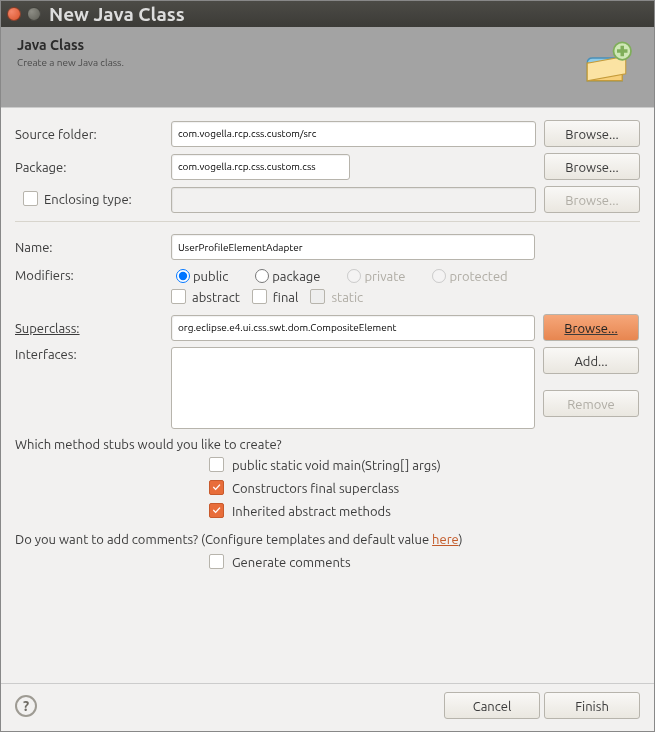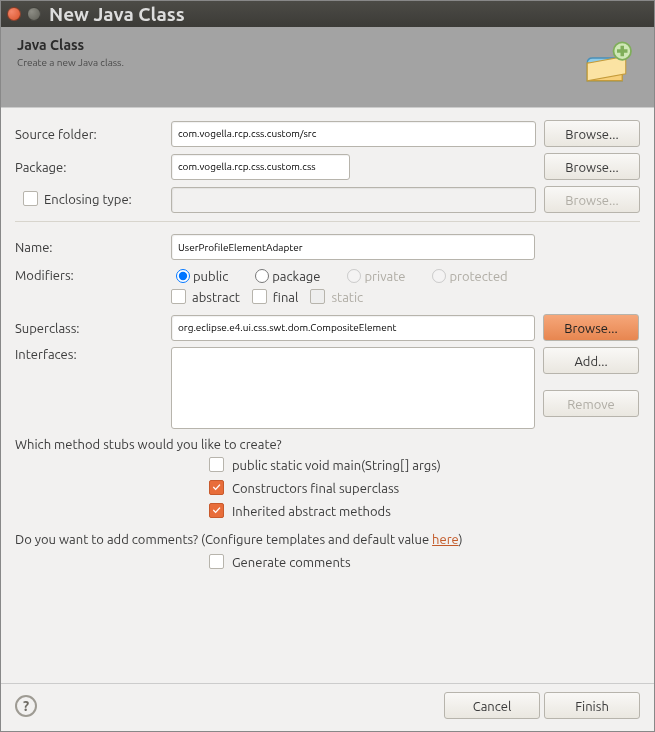--- a/index.html
+++ b/index.html
@@ -140,21 +140,21 @@
             <span class="checkbox-visual"></span>
             <span>final</span>
           </label>
         <label class="chk disabled">
             <span class="checkbox-visual" style="background:#eee;"></span>
             <span>static</span>
           </label>
       </div>
     </div>
 
-    <div class="row" style="margin-top:10px;">
+    <div class="row" style="margin-top:10px;text-decoration:underline;">
       <div class="label">Superclass:</div>
       <div class="field" style="max-width:364px;"><input type="text" value="org.eclipse.e4.ui.css.swt.dom.CompositeElement" style=""></div>
       <button class="btn side-btn highlight">Browse...</button>
     </div>
 
     <div class="row" style="align-items:flex-start;">
       <div class="label">Interfaces:</div>
       <div class="interfaces-box" style="max-width:364px;"></div>
       <div style="display:flex; flex-direction:column; gap:16px;">
         <button class="btn side-btn">Add...</button>

